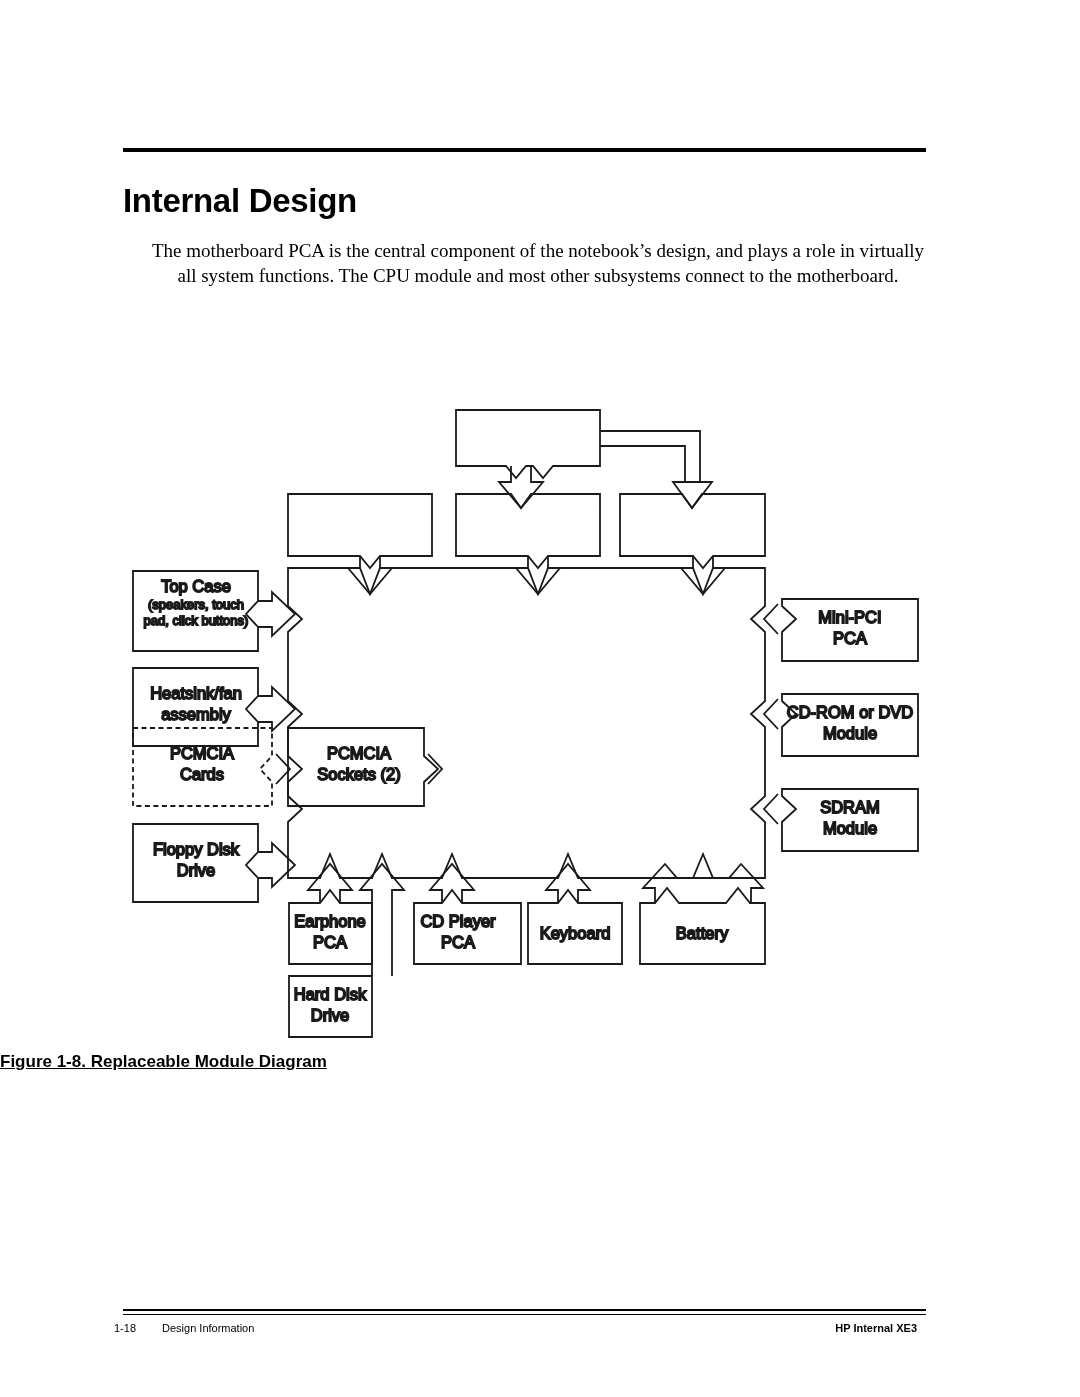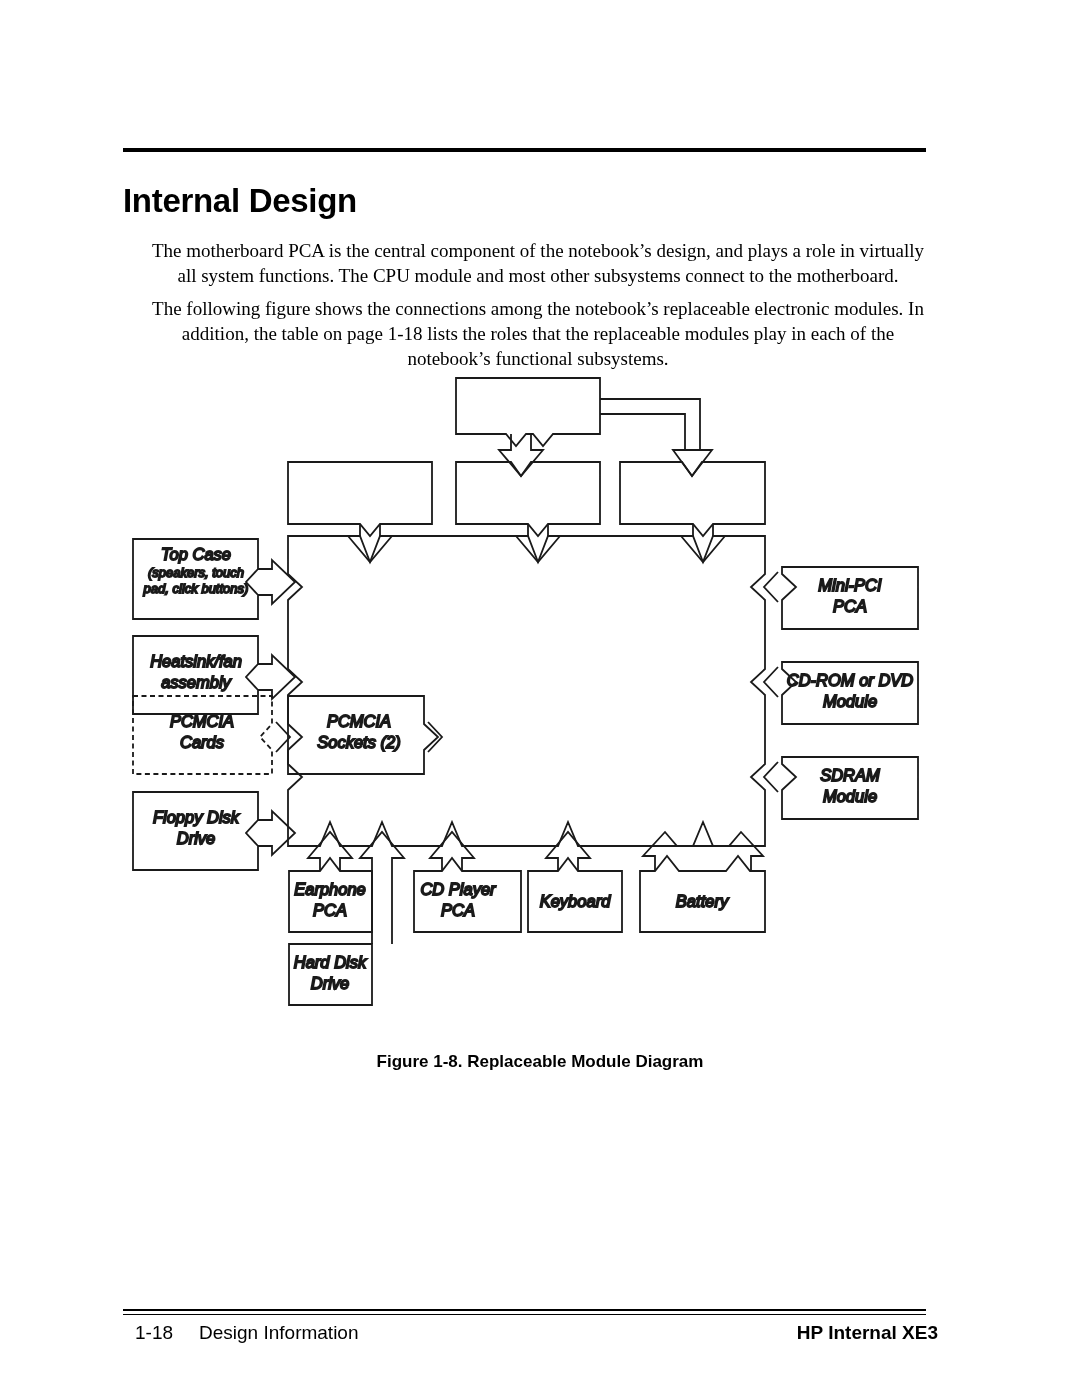--- a/index.html
+++ b/index.html
@@ -28,66 +28,64 @@
   
   .para {
     position:absolute; left:152px; width:772px;
     font-family:"Liberation Serif", serif;
     font-size:19px; line-height:25px; text-align:center;
   }
   #para1 { top:219px; }
   #para2 { top:277px; }
 
   
-  .diagram { position:absolute; left:0px; top:364px; width:1080px; height:660px;font-style:italic; }
+  .diagram { position:absolute; left:0px; top:396px; width:1080px; height:660px; }
   .diagram svg { display:block; }
   svg text {
     font-family:"Liberation Sans", sans-serif;
     fill:#000;
     text-anchor:middle;
   }
   .t  { font-size:16.5px; }
   .ts { font-size:13px; }
 
   
   .caption {
     position:absolute; left:0; top:1052px; width:1080px;
-    text-align:center;
-    font-family:"Liberation Sans", sans-serif;
-    font-weight:bold; font-size:17px;
+    font-family:"Liberation Sans", sans-serif;
+    font-weight:bold; font-size:17px;text-decoration:underline;
   }
 
   
   .footer-rule-1 {
     position:absolute; left:123px; top:1309px; width:803px; height:0;
     border-top:2px solid #000;
   }
   .footer-rule-2 {
     position:absolute; left:123px; top:1314px; width:803px; height:0;
     border-top:1px solid #000;
   }
   .footer {
-    position:absolute; left:135px; top:1322px; width:803px;
-    font-family:"Liberation Sans", sans-serif;
-    font-size:19px;
+    position:absolute; left:114px; top:1322px; width:803px;
+    font-family:"Liberation Sans", sans-serif;
+    font-size:11px;
     display:flex; justify-content:space-between; align-items:baseline;
   }
   .footer-left { display:flex; gap:26px; }
   .footer-right { font-weight:bold; }
 </style>
 </head>
 <body>
 
 <div class="page">
 
   <div class="title-rule"></div>
   <h1 class="page-title">Internal Design</h1>
 
   <p class="para" id="para1">The motherboard PCA is the central component of the notebook’s design, and plays a role in virtually all system functions. The CPU module and most other subsystems connect to the motherboard.</p>
-  <p class="para" id="para2">The following figure shows the connections among the notebook’s replaceable electronic modules. In addition, the table on page 1-18 lists the roles that the replaceable modules play in each of the notebook’s functional subsystems.</p>
 
   <div class="diagram">
   <svg width="1080" height="660" viewBox="0 0 1080 660" xmlns="http://www.w3.org/2000/svg">
     <g fill="none" stroke="#1a1a1a" stroke-width="1.8" stroke-linejoin="miter">
 
       <path d="M456,14 L600,14 L600,70 L553,70 L543,82 L533,70 L526,70 L516,82 L506,70 L456,70 Z"></path>
 
       <path d="M600,35 L700,35 L700,86"></path>
 
       <path d="M600,50 L685,50 L685,86"></path>

